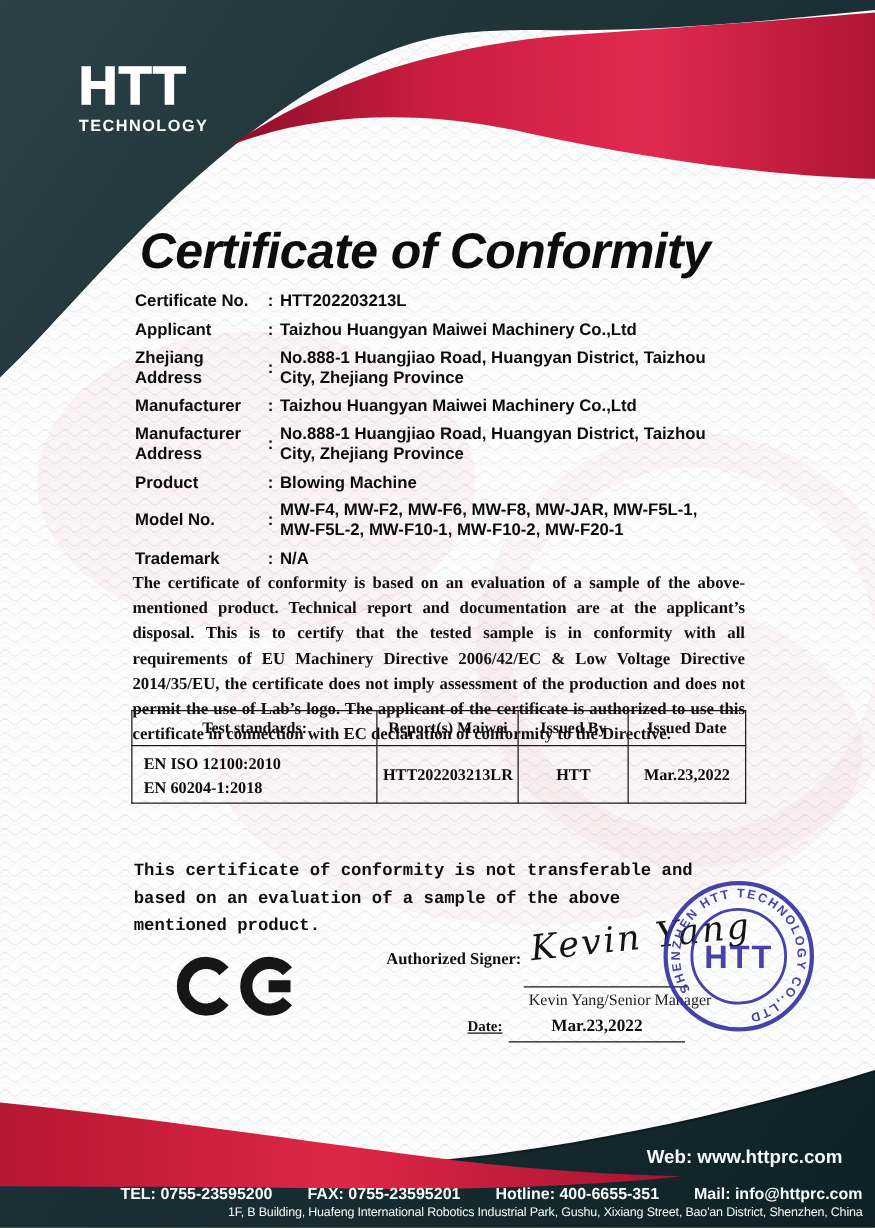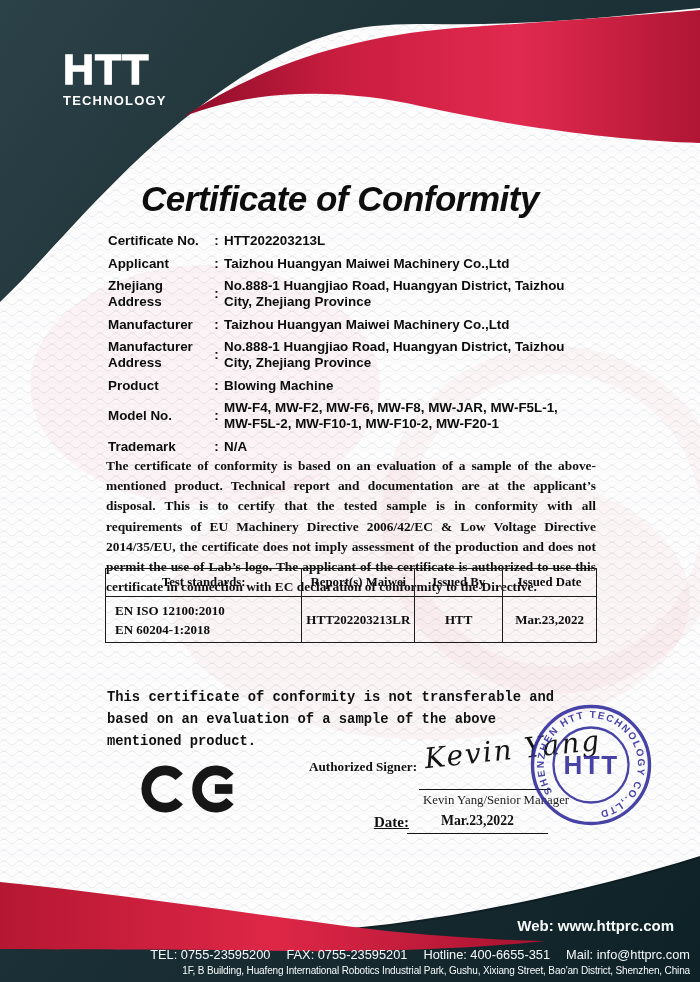--- a/index.html
+++ b/index.html
@@ -12,21 +12,21 @@
   .abs{position:absolute;}
   #bg-svg{position:absolute;left:0;top:0;z-index:0;}
 
   
   .logo{left:63px;top:48px;color:#fff;z-index:3;line-height:1;}
   .logo .brand{font-size:43px;font-weight:bold;letter-spacing:1px;-webkit-text-stroke:1.3px #fff;}
   .logo .sub{font-size:13px;font-weight:bold;letter-spacing:1.2px;margin-top:3px;}
 
   
   .title{left:90px;top:179px;width:500px;text-align:center;z-index:3;
-    font-size:35px;font-weight:bold;font-style:italic;color:#0d0d0d;letter-spacing:-0.5px;}
+    font-size:40px;font-weight:bold;font-style:italic;color:#0d0d0d;letter-spacing:-0.5px;}
 
   
   .fields{left:108px;top:233px;width:458px;z-index:3;display:grid;
     grid-template-columns:101px 15px 1fr;row-gap:6.5px;align-items:center;
     font-size:13.4px;font-weight:bold;line-height:16px;color:#0c0c0c;}
   .fields .colon{text-align:center;}
 
   
   .paragraph{left:106px;top:456px;width:490px;z-index:3;
     font-family:"Liberation Serif",serif;font-size:13.4px;font-weight:bold;
@@ -44,31 +44,31 @@
     font-family:Liberation Mono, monospace;font-size:13.8px;font-weight:bold;
     line-height:22px;color:#101010;}
 
   
   .serifb{font-family:"Liberation Serif",serif;font-weight:bold;color:#101010;}
   .auth-label{left:309px;top:759px;font-size:13.2px;z-index:3;}
   .sig-script{left:424px;top:733px;z-index:3;font-family:"DejaVu Serif",serif;
     font-style:italic;font-size:28px;color:#141414;transform:rotate(-6deg);letter-spacing:2px;white-space:nowrap;}
   .sig-line{left:419px;top:789px;width:131px;border-top:1.7px solid #151515;z-index:3;}
   .sig-name{left:423px;top:793px;font-family:"Liberation Serif",serif;font-size:12.8px;color:#1c1c1c;z-index:3;white-space:nowrap;}
-  .date-label{left:374px;top:814px;font-size:15px;z-index:3;text-decoration:underline;}
+  .date-label{left:374px;top:814px;font-size:12px;z-index:3;text-decoration:underline;}
   .date-value{left:407px;top:813px;width:141px;text-align:center;font-size:13.8px;z-index:3;}
   .date-line{left:407px;top:833px;width:141px;border-top:1.7px solid #151515;z-index:3;}
 
   #ce-svg{left:141px;top:765px;z-index:3;}
   #stamp-svg{left:528px;top:702px;z-index:4;opacity:0.9;}
 
   
   .footer-line{right:10px;z-index:3;color:#f7fafa;display:flex;justify-content:flex-end;white-space:nowrap;}
   .f1{top:917px;right:26px;font-size:15px;font-weight:bold;gap:32px;}
-  .f2{top:947px;font-size:12.8px;font-weight:normal;gap:16px;}
+  .f2{top:947px;font-size:12.8px;font-weight:bold;gap:28px;}
   .f3{top:965px;font-size:10px;font-weight:normal;letter-spacing:-0.15px;}
 </style>
 </head>
 <body>
 
 <div id="page">
 
   <svg id="bg-svg" width="700" height="982" viewBox="0 0 700 982">
     <defs>
       <pattern id="guill" width="16" height="11" patternUnits="userSpaceOnUse">

